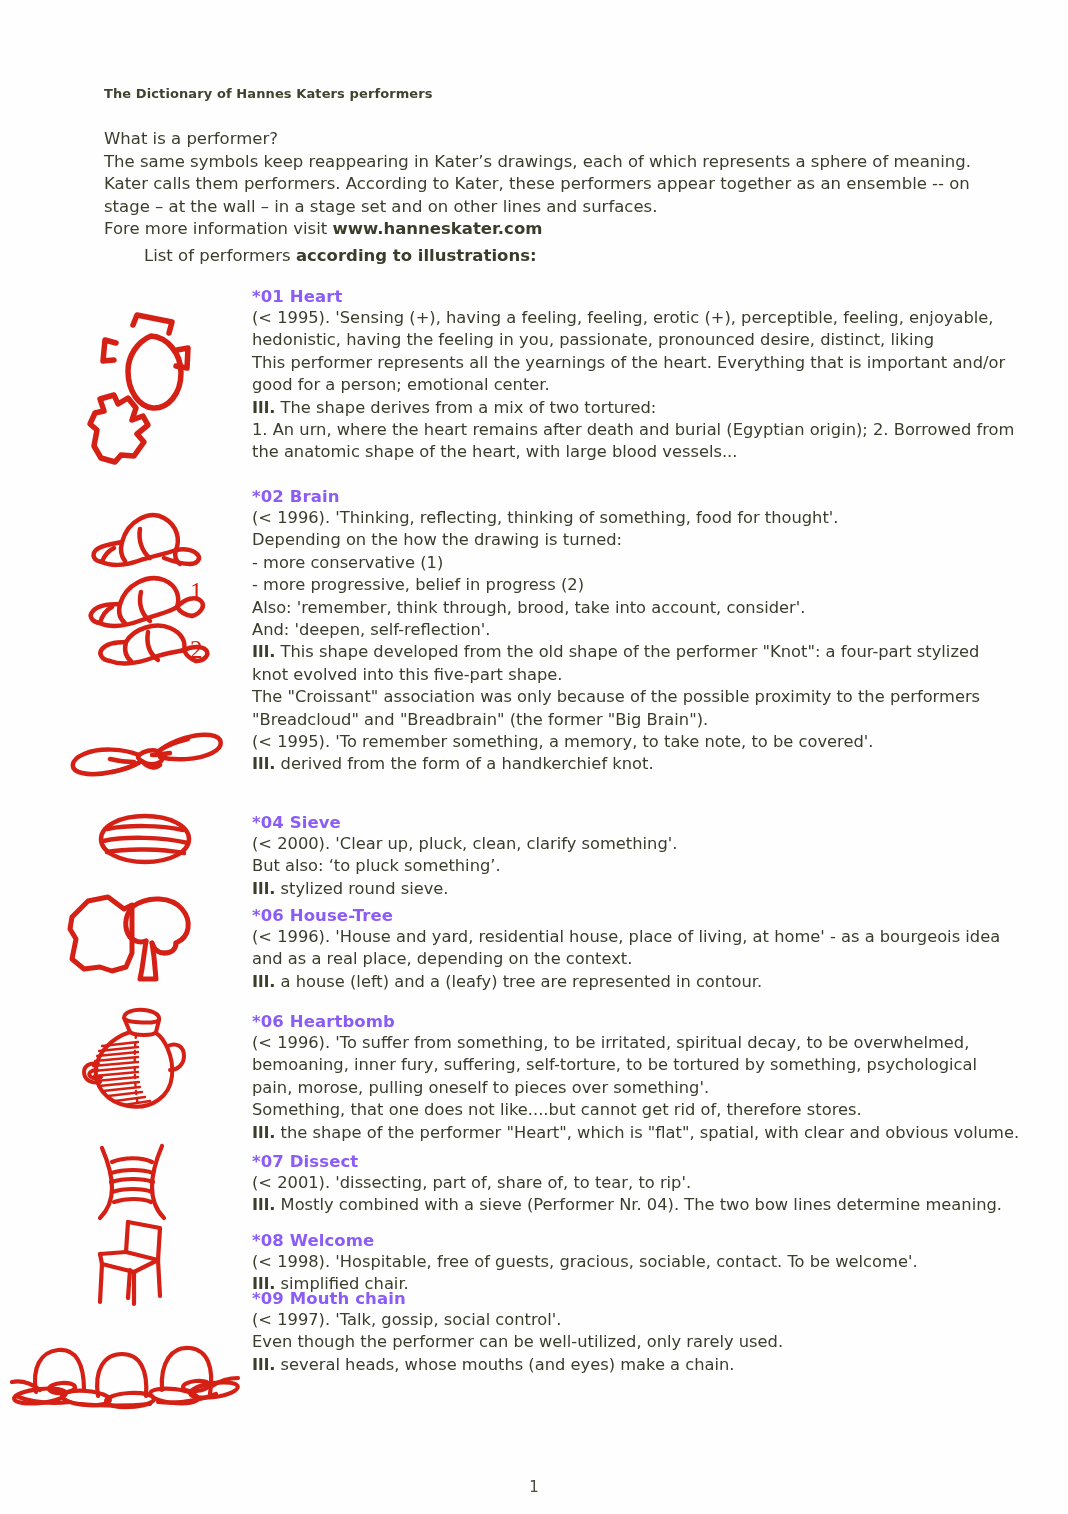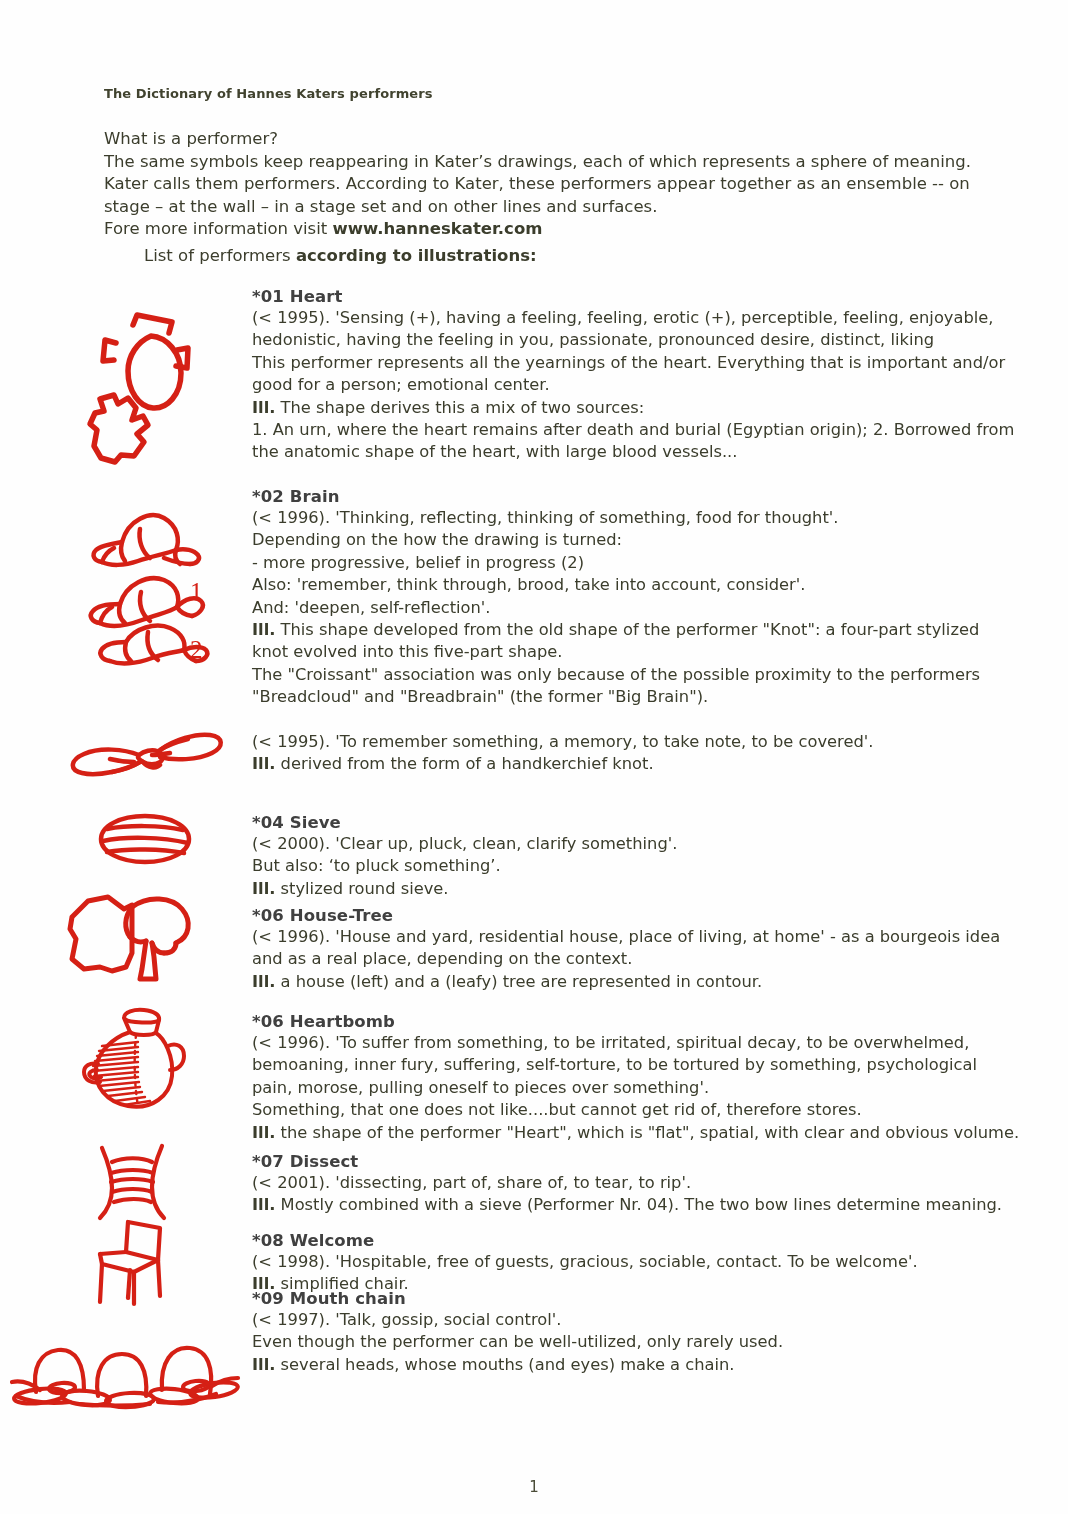--- a/index.html
+++ b/index.html
@@ -59,21 +59,21 @@
   .entry {
     position: absolute;
     left: 252px;
     width: 800px;
   }
   .entry h2 {
     margin: 0 0 1px 0;
     font-size: 16.5px;
     font-weight: bold;
     letter-spacing: 0.1px;
-    color: #404040;
+    color: #8b5cf6;
   }
   .entry .body {
     font-size: 16.3px;
     line-height: 22.4px;
     color: #3b3d2c;
   }
   .entry .body .ln { display: block; white-space: nowrap; }
   .entry .body .ill { font-weight: bold; }
 
   
@@ -119,21 +119,21 @@
     </svg>
   </div>
 
   <div class="entry" style="top:287px;">
     <h2>*01 Heart</h2>
     <div class="body">
       <span class="ln">(&lt; 1995). 'Sensing (+), having a feeling, feeling, erotic (+), perceptible, feeling, enjoyable,</span>
       <span class="ln">hedonistic, having the feeling in you, passionate, pronounced desire, distinct, liking</span>
       <span class="ln">This performer represents all the yearnings of the heart. Everything that is important and/or</span>
       <span class="ln">good for a person; emotional center.</span>
-      <span class="ln"><span class="ill">Ill.</span><span> The shape derives this a mix of two sources:</span></span>
+      <span class="ln"><span class="ill">Ill.</span><span> The shape derives from a mix of two tortured:</span></span>
       <span class="ln">1. An urn, where the heart remains after death and burial (Egyptian origin); 2. Borrowed from</span>
       <span class="ln">the anatomic shape of the heart, with large blood vessels...</span>
     </div>
   </div>
 
   <div class="illu" style="left:84px; top:500px;">
     <svg width="165" height="170" viewBox="0 0 165 170" fill="none" stroke="#d52015" stroke-width="4.5" stroke-linecap="round" stroke-linejoin="round">
 
       <g transform="translate(6,6)">
         <path d="M32 36 C38 14 60 4 74 12 C88 20 90 34 86 44"></path>
@@ -170,20 +170,21 @@
     </svg>
   </div>
   <div class="illu" style="left:190px; top:578px; font-size:25px; color:#d52015; font-family:'Liberation Serif', serif;"><span>1</span></div>
   <div class="illu" style="left:190px; top:636px; font-size:25px; color:#d52015; font-family:'Liberation Serif', serif;"><span>2</span></div>
 
   <div class="entry" style="top:487px;">
     <h2>*02 Brain</h2>
     <div class="body">
       <span class="ln">(&lt; 1996). 'Thinking, reflecting, thinking of something, food for thought'.</span>
       <span class="ln">Depending on the how the drawing is turned:</span>
+      <span class="ln">- more conservative (1)</span>
       <span class="ln">- more progressive, belief in progress (2)</span>
       <span class="ln">Also: 'remember, think through, brood, take into account, consider'.</span>
       <span class="ln">And: 'deepen, self-reflection'.</span>
       <span class="ln"><span class="ill">Ill.</span><span> This shape developed from the old shape of the performer "Knot": a four-part stylized</span></span>
       <span class="ln">knot evolved into this five-part shape.</span>
       <span class="ln">The "Croissant" association was only because of the possible proximity to the performers</span>
       <span class="ln">"Breadcloud" and "Breadbrain" (the former "Big Brain").</span>
     </div>
   </div>
 

